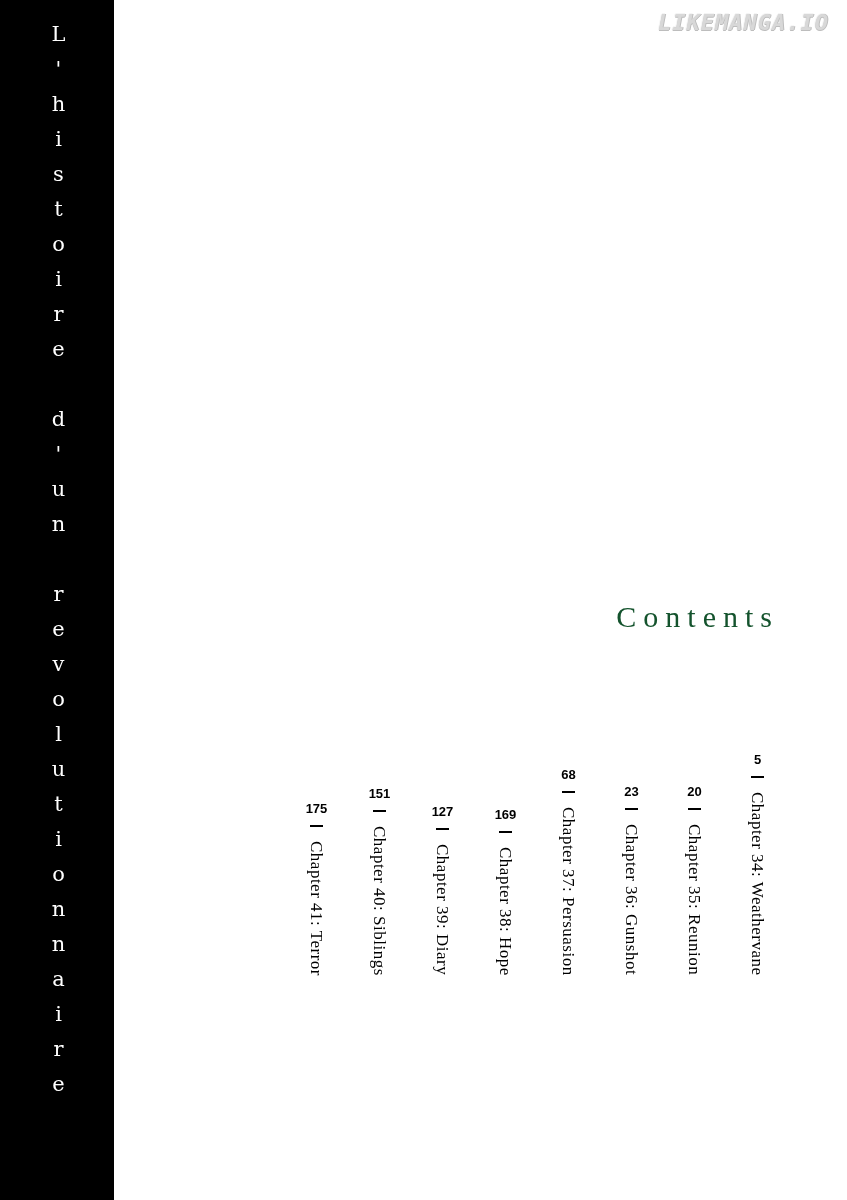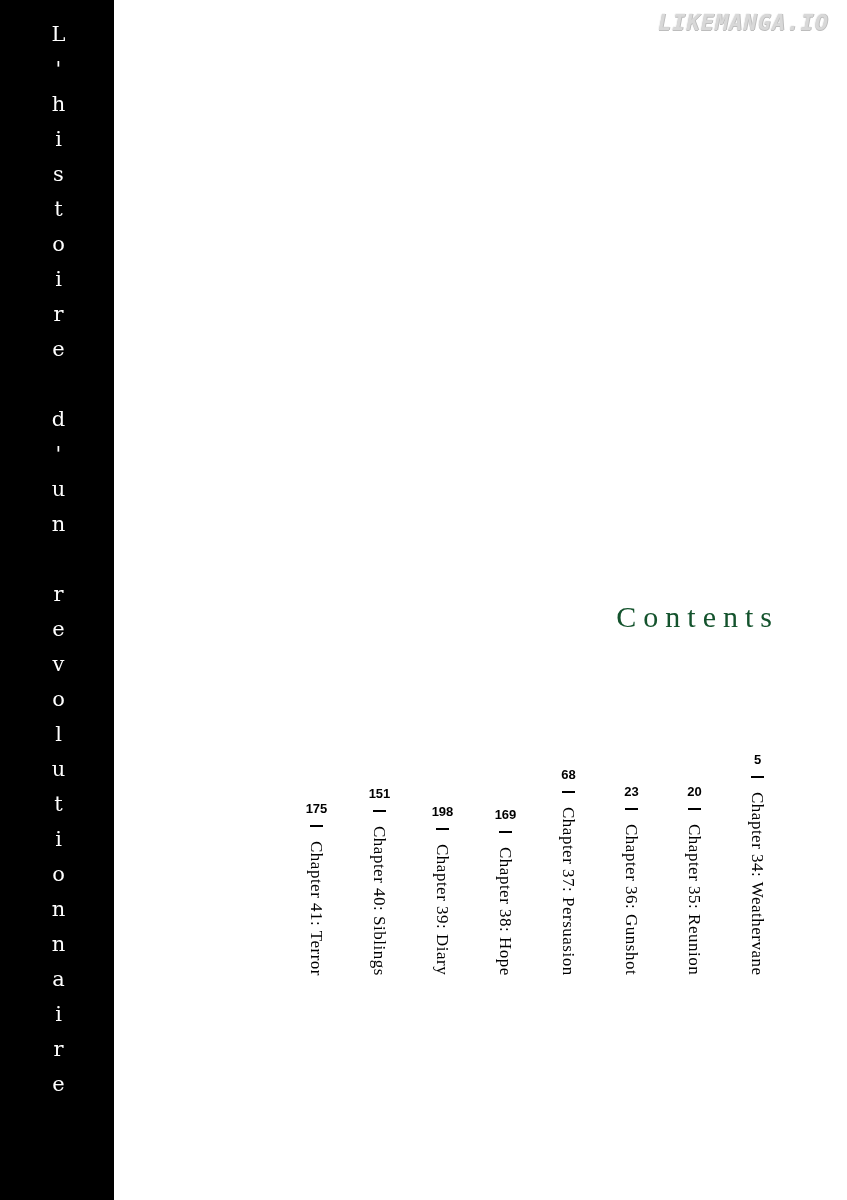--- a/index.html
+++ b/index.html
@@ -148,21 +148,21 @@
       <div class="toc-label">Chapter 41:  Terror</div>
     </div>
 
     <div class="toc-entry">
       <div class="toc-page">151</div>
       <div class="toc-rule"></div>
       <div class="toc-label">Chapter 40:  Siblings</div>
     </div>
 
     <div class="toc-entry">
-      <div class="toc-page">198</div>
+      <div class="toc-page">127</div>
       <div class="toc-rule"></div>
       <div class="toc-label">Chapter 39:  Diary</div>
     </div>
 
     <div class="toc-entry">
       <div class="toc-page">169</div>
       <div class="toc-rule"></div>
       <div class="toc-label">Chapter 38:  Hope</div>
     </div>
 

